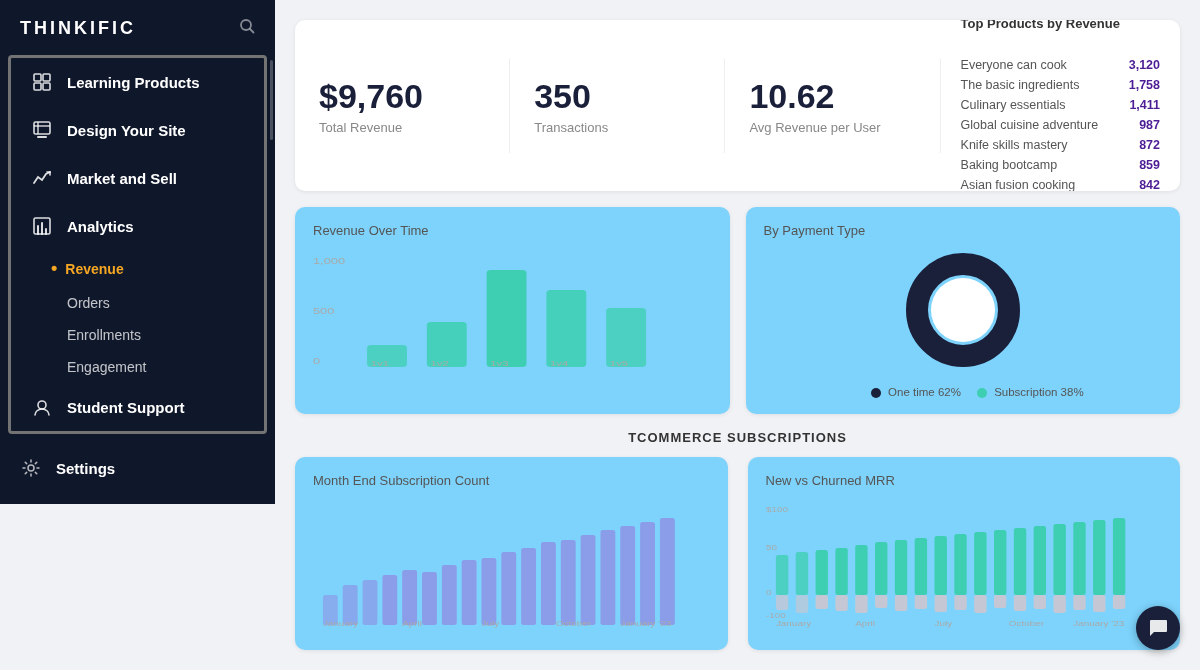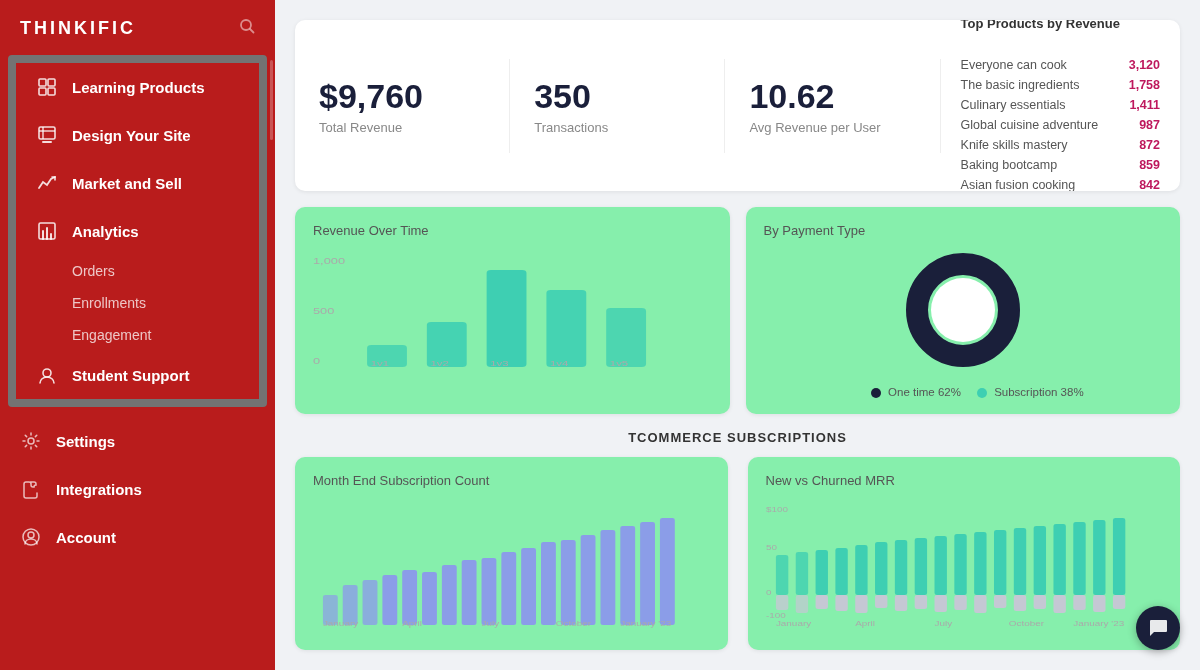--- a/index.html
+++ b/index.html
@@ -2,25 +2,25 @@
 <html><head>
   <meta charset="utf-8">
   <style>
     * { box-sizing: border-box; margin: 0; padding: 0; }
     body { font-family: -apple-system, BlinkMacSystemFont, 'Segoe UI', sans-serif; display: flex; height: 670px; overflow: hidden; background: #f0f2f5; }
 
     
     .sidebar {
       width: 275px;
       min-width: 275px;
-      background: #b91c1c;
+      background: #0f172a;
       color: #fff;
       display: flex;
       flex-direction: column;
-      height: 670px;
+      height: 504px;
       overflow: hidden;
       position: relative;
     }
     .sidebar-logo {
       padding: 18px 20px 12px;
       display: flex;
       align-items: center;
       gap: 10px;
       font-size: 18px;
       font-weight: 700;
@@ -35,21 +35,21 @@
     .sidebar-nav {
       flex: 1;
       overflow-y: auto;
       padding-bottom: 10px;
     }
     .sidebar-nav::-webkit-scrollbar { width: 3px; }
     .sidebar-nav::-webkit-scrollbar-thumb { background: rgba(255,255,255,0.2); }
 
     
     .nav-section-selected {
-      border: 8px solid #737373;
+      border: 3px solid #737373;
       border-radius: 4px;
       margin: 4px 8px;
     }
 
     .nav-item {
       display: flex;
       align-items: center;
       gap: 14px;
       padding: 13px 20px;
       cursor: pointer;
@@ -136,29 +136,29 @@
       color: #333;
       margin-bottom: 24px;
     }
     .product-row {
       display: flex;
       justify-content: space-between;
       font-size: 12.5px;
       color: #555;
       padding: 3px 0;
     }
-    .product-row .product-num { font-weight: 600; color: #be185d; }
+    .product-row .product-num { font-weight: 600; color: #4c1d95; }
 
     
     .charts-row {
       display: flex;
       gap: 16px;
     }
     .chart-card {
-      background: #86efac;
+      background: #7dd3fc;
       border-radius: 10px;
       padding: 16px 18px;
       box-shadow: 0 1px 4px rgba(0,0,0,0.08);
       flex: 1;
     }
     .chart-title {
       font-size: 13px;
       color: #555;
       margin-bottom: 12px;
     }
@@ -289,20 +289,23 @@
           <svg width="20" height="20" viewBox="0 0 20 20" fill="none">
             <rect x="2" y="2" width="16" height="16" rx="1.5" stroke="rgba(255,255,255,0.85)" stroke-width="1.6"></rect>
             <line x1="6" y1="18" x2="6" y2="10" stroke="rgba(255,255,255,0.85)" stroke-width="2" stroke-linecap="round"></line>
             <line x1="10" y1="18" x2="10" y2="7" stroke="rgba(255,255,255,0.85)" stroke-width="2" stroke-linecap="round"></line>
             <line x1="14" y1="18" x2="14" y2="13" stroke="rgba(255,255,255,0.85)" stroke-width="2" stroke-linecap="round"></line>
           </svg>
         </span>
         <span>Analytics</span>
       </div>
 
+      <div class="nav-sub-item active">
+        <span>Revenue</span>
+      </div>
       <div class="nav-sub-item">
         <span>Orders</span>
       </div>
       <div class="nav-sub-item">
         <span>Enrollments</span>
       </div>
       <div class="nav-sub-item">
         <span>Engagement</span>
       </div>
 

